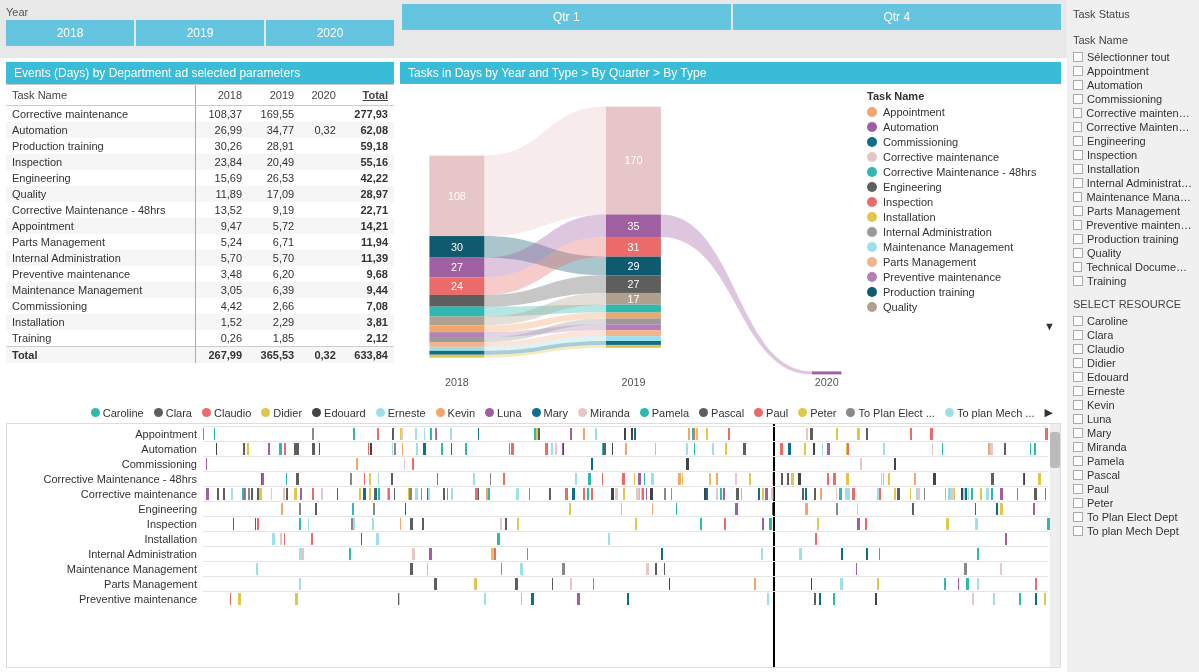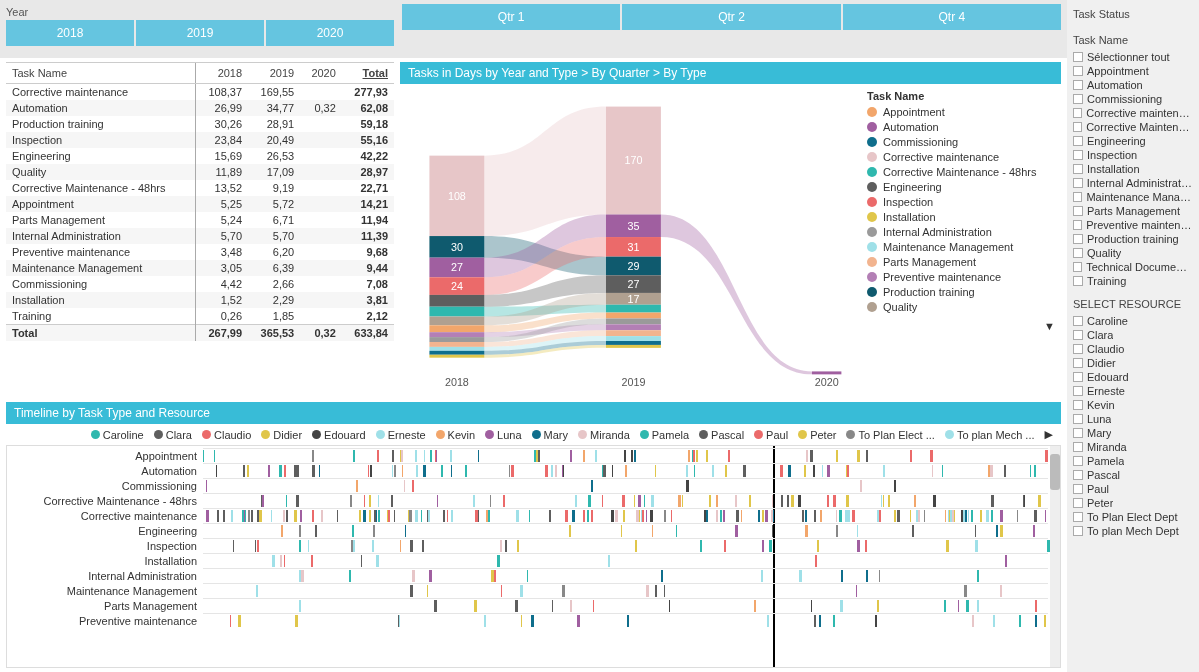--- a/index.html
+++ b/index.html
@@ -74,28 +74,28 @@
         <div class="slicer-title">Year</div>
         <div class="slicer-btns" id="year-btns">
             <div class="slbtn">2018</div>
             <div class="slbtn">2019</div>
             <div class="slbtn">2020</div>
           </div>
       </div>
       <div class="slicer">
         <div class="slicer-btns" id="qtr-btns">
             <div class="slbtn">Qtr 1</div>
-            <div class="slbtn">Qtr 2</div>
             <div class="slbtn">Qtr 4</div>
           </div>
       </div>
     </div>
 
     <div class="mid">
       <div class="card events-card">
+        <div class="card-title">Events (Days) by Department ad selected parameters</div>
         <div class="card-body">
           <table class="tbl" id="events-tbl">
               <thead>
                 <tr>
                   <th>Task Name</th>
                   <th class="num vline">2018</th>
                   <th class="num">2019</th>
                   <th class="num">2020</th>
                   <th class="num total">Total</th>
                 </tr>
@@ -145,21 +145,21 @@
                 </tr>
                 <tr>
                   <td class="first">Corrective Maintenance - 48hrs</td>
                   <td class="num vline">13,52</td>
                   <td class="num">9,19</td>
                   <td class="num"></td>
                   <td class="num total">22,71</td>
                 </tr>
                 <tr>
                   <td class="first">Appointment</td>
-                  <td class="num vline">5,25</td>
+                  <td class="num vline">9,47</td>
                   <td class="num">5,72</td>
                   <td class="num"></td>
                   <td class="num total">14,21</td>
                 </tr>
                 <tr>
                   <td class="first">Parts Management</td>
                   <td class="num vline">5,24</td>
                   <td class="num">6,71</td>
                   <td class="num"></td>
                   <td class="num total">11,94</td>
@@ -342,21 +342,20 @@
                   </div>
                 </div>
               <div style="text-align:right;padding-top:4px"><span class="arrow">▼</span></div>
             </div>
           </div>
         </div>
       </div>
     </div>
 
     <div class="card timeline-card">
-      <div class="card-title">Timeline by Task Type and Resource</div>
       <div class="tl-legend" id="tl-legend">
           <span><span style="display:inline-block;width:9px;height:9px;border-radius:50%;background:#2FB8AE;margin-right:3px"></span>Caroline</span>
           <span><span style="display:inline-block;width:9px;height:9px;border-radius:50%;background:#5E5E5E;margin-right:3px"></span>Clara</span>
           <span><span style="display:inline-block;width:9px;height:9px;border-radius:50%;background:#EB6A6A;margin-right:3px"></span>Claudio</span>
           <span><span style="display:inline-block;width:9px;height:9px;border-radius:50%;background:#E0C64A;margin-right:3px"></span>Didier</span>
           <span><span style="display:inline-block;width:9px;height:9px;border-radius:50%;background:#444;margin-right:3px"></span>Edouard</span>
           <span><span style="display:inline-block;width:9px;height:9px;border-radius:50%;background:#9FE0E8;margin-right:3px"></span>Erneste</span>
           <span><span style="display:inline-block;width:9px;height:9px;border-radius:50%;background:#F2A66B;margin-right:3px"></span>Kevin</span>
           <span><span style="display:inline-block;width:9px;height:9px;border-radius:50%;background:#A05FA0;margin-right:3px"></span>Luna</span>
           <span><span style="display:inline-block;width:9px;height:9px;border-radius:50%;background:#0F6E8C;margin-right:3px"></span>Mary</span>

